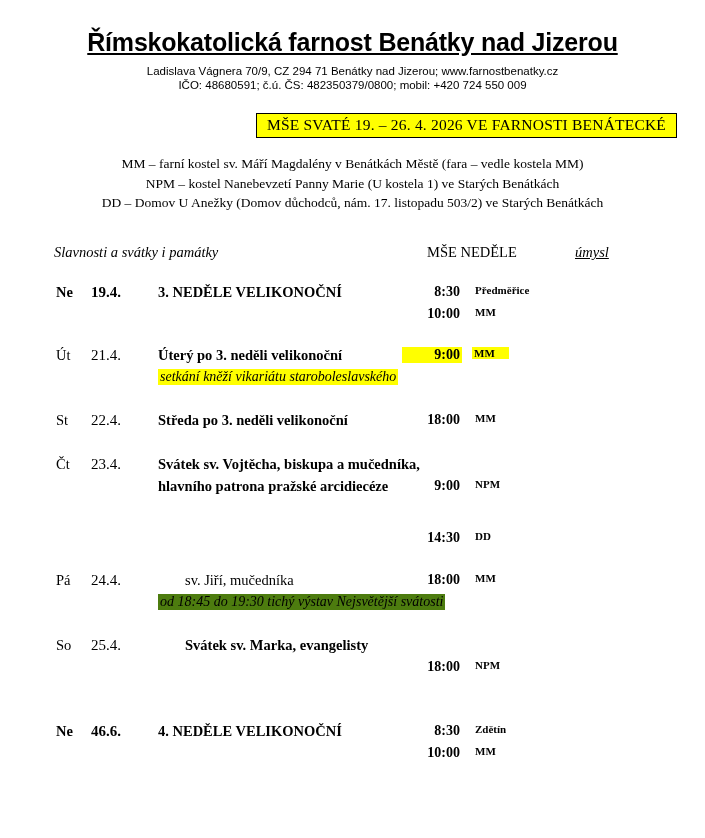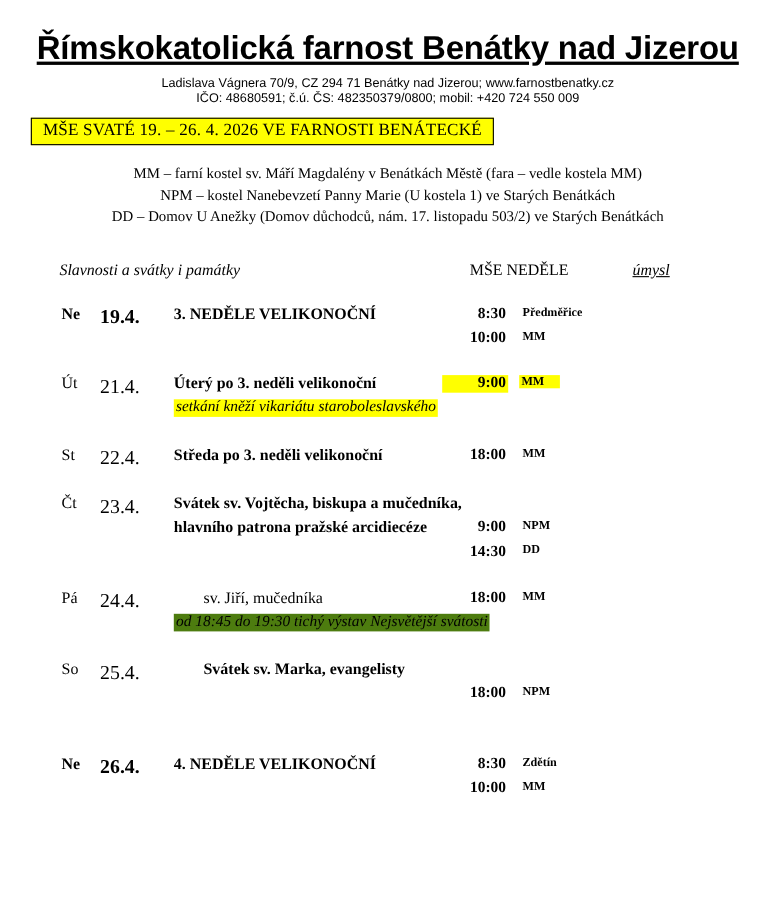--- a/index.html
+++ b/index.html
@@ -21,39 +21,39 @@
     box-sizing: border-box;
     padding: 22px 28px 0 28px;
     position: relative;
   }
 
   
   .title {
     text-align: center;
     font-family: "Liberation Sans", sans-serif;
     font-weight: bold;
-    font-size: 30px;
+    font-size: 25px;
     letter-spacing: -0.2px;
     text-decoration: underline;
     margin: 6px 0 0 0;
     white-space: nowrap;
   }
   .subline {
     text-align: center;
     font-size: 11.5px;
     font-family: "Liberation Sans", sans-serif;
     margin-top: 7px;
     line-height: 1.25;
   }
   .subline div { white-space: nowrap; }
 
   
   .banner-wrap {
-    text-align: left;
-    margin-top: 9px;
+    text-align: right;
+    margin-top: 20px;
   }
   .banner {
     display: inline-block;
     background: #ffff00;
     border: 1px solid #000000;
     padding: 2px 10px 3px 10px;
     font-size: 15.5px;
     font-variant: small-caps;
     letter-spacing: 0.2px;
     white-space: nowrap;
@@ -88,21 +88,21 @@
   .day {
     position: absolute;
     left: 28px;
     font-size: 14.5px;
     font-weight: bold;
   }
   .day.light { font-weight: normal; }
   .date {
     position: absolute;
     left: 63px;
-    font-size: 18px;
+    font-size: 15px;
     font-weight: bold;
   }
   .date.light { font-weight: normal; }
   .desc {
     position: absolute;
     left: 130px;
     font-size: 14.5px;
     font-weight: bold;
     white-space: nowrap;
   }
@@ -211,21 +211,21 @@
     <div class="row" style="height:22px;">
       <span class="day light">Čt</span>
       <span class="date light">23.4.</span>
       <span class="desc">Svátek sv. Vojtěcha, biskupa a mučedníka,</span>
     </div>
     <div class="row" style="height:22px;">
       <span class="desc">hlavního patrona pražské arcidiecéze</span>
       <span class="time">9:00</span>
       <span class="place">NPM</span>
     </div>
-    <div class="row" style="height:22px;">
+    <div class="row" style="height:22px;margin-top:30px;">
       <span class="time">14:30</span>
       <span class="place">DD</span>
     </div>
 
     <div class="spacer" style="height:20px;"></div>
 
     <div class="row" style="height:22px;">
       <span class="day light">Pá</span>
       <span class="date light">24.4.</span>
       <span class="desc light" style="left:157px;">sv. Jiří, mučedníka</span>
@@ -245,21 +245,21 @@
     </div>
     <div class="row" style="height:22px;">
       <span class="time">18:00</span>
       <span class="place">NPM</span>
     </div>
 
     <div class="spacer" style="height:42px;"></div>
 
     <div class="row" style="height:22px;">
       <span class="day">Ne</span>
-      <span class="date">26.4.</span>
+      <span class="date">46.6.</span>
       <span class="desc">4. NEDĚLE VELIKONOČNÍ</span>
       <span class="time">8:30</span>
       <span class="place">Zdětín</span>
     </div>
     <div class="row" style="height:22px;">
       <span class="time">10:00</span>
       <span class="place">MM</span>
     </div>
 
   </div>

